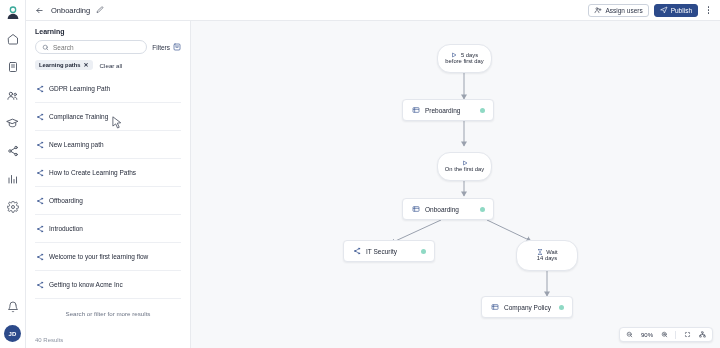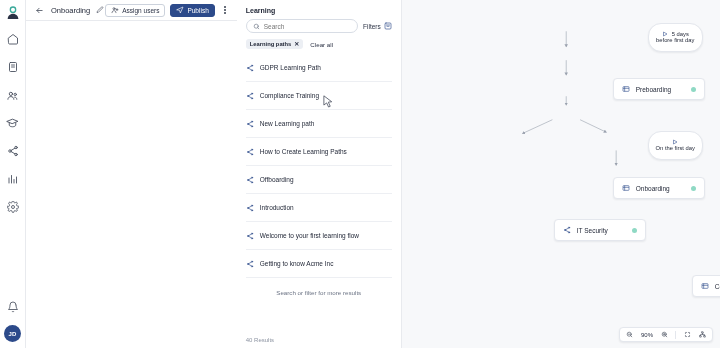--- a/index.html
+++ b/index.html
@@ -30,21 +30,21 @@
   .rail-bell { width: 20px; height: 20px; margin-bottom: 8px; display:flex; align-items:center; justify-content:center; color:#4a5160; }
   .avatar {
     width: 17px; height: 17px; border-radius: 50%;
     background: #2c4a8a; color: #fff;
     font-size: 6px; font-weight: bold;
     display: flex; align-items: center; justify-content: center;
     margin-bottom: 6px; letter-spacing: .2px;
   }
 
   
-  .main { flex: 1; display: flex; flex-direction: row; height: 348px; position: relative; }
+  .main { flex: 1; display: flex; flex-direction: column; height: 348px; position: relative; }
 
   
   .topbar {
     height: 21px; background: #fff;
     border-bottom: 1px solid #e8eaee;
     display: flex; align-items: center; padding: 0 6px 0 8px;
     flex: 0 0 21px;
   }
   .back-arrow { width: 11px; height: 11px; color: #4a5160; display:flex; align-items:center; justify-content:center; }
   .crumb-title { font-size: 7.5px; color: #1d2333; margin-left: 6px; }

